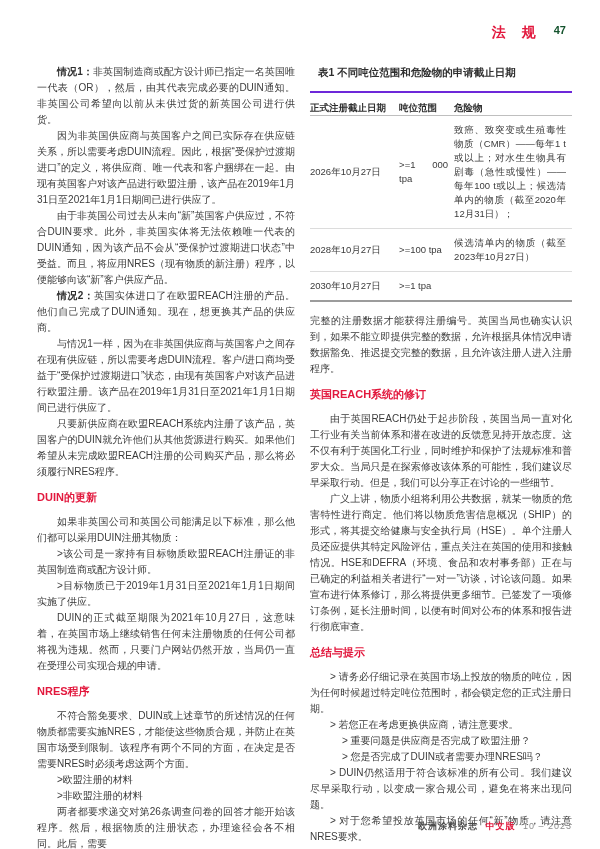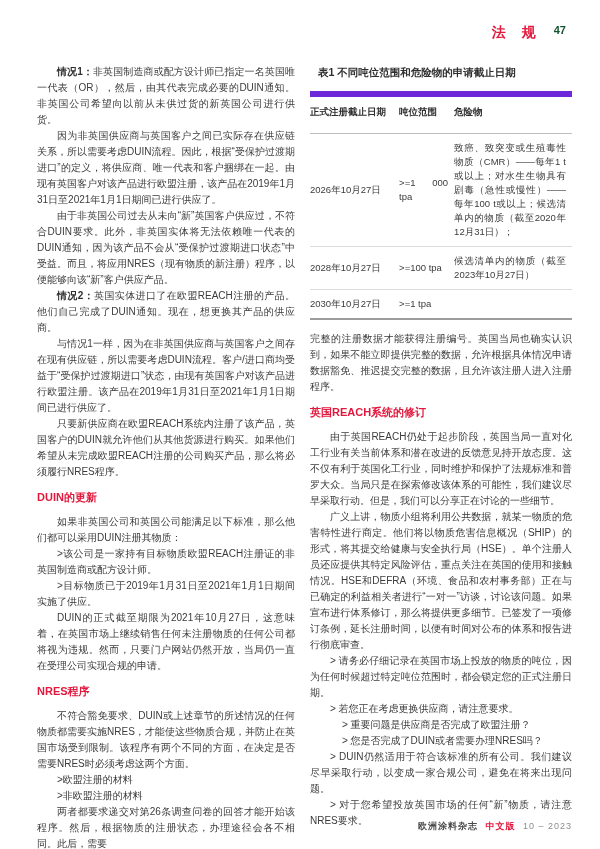--- a/index.html
+++ b/index.html
@@ -19,22 +19,22 @@
   .para { margin:0; text-indent:2em; }
   .para.flush { text-indent:0; }
   .para.bullet { text-indent:2em; }
   .para.bullet-sub { text-indent:3.2em; }
   .para strong { font-weight:bold; color:#2e2e2e; }
   .sec-heading { color:var(--accent); font-size:11px; font-weight:bold; margin:9px 0 9px; text-align:left; }
   
   .tbl-caption { font-weight:bold; font-size:10.5px; color:#2e2e2e; margin:0 8px 11px; text-align:left; }
   table.deadline { width:100%; border-collapse:collapse; font-size:9.5px; line-height:14px; margin-bottom:11px; }
   table.deadline th {
-    text-align:left; font-weight:bold; color:#2e2e2e; padding:8px 6px 14px 0;
-    border-top:6px solid #6d28d9; border-bottom:1px solid #bfbfbf; vertical-align:middle;
+    text-align:left; font-weight:bold; color:#2e2e2e; padding:8px 6px 0 0;
+    border-top:2px solid #6d28d9; border-bottom:1px solid #bfbfbf; vertical-align:middle;
   }
   table.deadline td { padding:7px 6px 7px 0; border-bottom:1px solid #dcdcdc; vertical-align:middle; text-align:justify; }
   table.deadline tr:last-child td { border-bottom:2px solid #9c9c9c; }
   .c-date { width:34%; } .c-tonnage { width:21%; } .c-hazard { width:45%; }
   
   .end-marker-row { height:0; text-align:right; transform:translateY(-15px); }
   
   .footer { position:absolute; right:28px; bottom:16px; font-size:9px; letter-spacing:1px; color:#8d8d8d; }
   .footer .mag { font-weight:bold; color:#4a4a4a; }
   .footer .edition { font-weight:bold; color:var(--accent); margin:0 4px; }
@@ -100,20 +100,21 @@
             <td></td>
           </tr>
         </tbody>
     </table>
 
     <div id="right-blocks">
         <p class="para flush">完整的注册数据才能获得注册编号。英国当局也确实认识到，如果不能立即提供完整的数据，允许根据具体情况申请数据豁免、推迟提交完整的数据，且允许该注册人进入注册程序。</p>
         <h3 class="sec-heading">英国REACH系统的修订</h3>
         <p class="para">由于英国REACH仍处于起步阶段，英国当局一直对化工行业有关当前体系和潜在改进的反馈意见持开放态度。这不仅有利于英国化工行业，同时维护和保护了法规标准和普罗大众。当局只是在探索修改该体系的可能性，我们建议尽早采取行动。但是，我们可以分享正在讨论的一些细节。</p>
         <p class="para">广义上讲，物质小组将利用公共数据，就某一物质的危害特性进行商定。他们将以物质危害信息概况（SHIP）的形式，将其提交给健康与安全执行局（HSE）。单个注册人员还应提供其特定风险评估，重点关注在英国的使用和接触情况。HSE和DEFRA（环境、食品和农村事务部）正在与已确定的利益相关者进行“一对一”访谈，讨论该问题。如果宣布进行体系修订，那么将提供更多细节。已签发了一项修订条例，延长注册时间，以便有时间对公布的体系和报告进行彻底审查。</p>
+        <h3 class="sec-heading">总结与提示</h3>
         <p class="para bullet">&gt; 请务必仔细记录在英国市场上投放的物质的吨位，因为任何时候超过特定吨位范围时，都会锁定您的正式注册日期。</p>
         <p class="para bullet">&gt; 若您正在考虑更换供应商，请注意要求。</p>
         <p class="para bullet bullet-sub">&gt; 重要问题是供应商是否完成了欧盟注册？</p>
         <p class="para bullet bullet-sub">&gt; 您是否完成了DUIN或者需要办理NRES吗？</p>
         <p class="para bullet">&gt; DUIN仍然适用于符合该标准的所有公司。我们建议尽早采取行动，以变成一家合规公司，避免在将来出现问题。</p>
         <p class="para bullet">&gt; 对于您希望投放英国市场的任何“新”物质，请注意NRES要求。</p>
       </div>
 
     <div class="end-marker-row">
       

